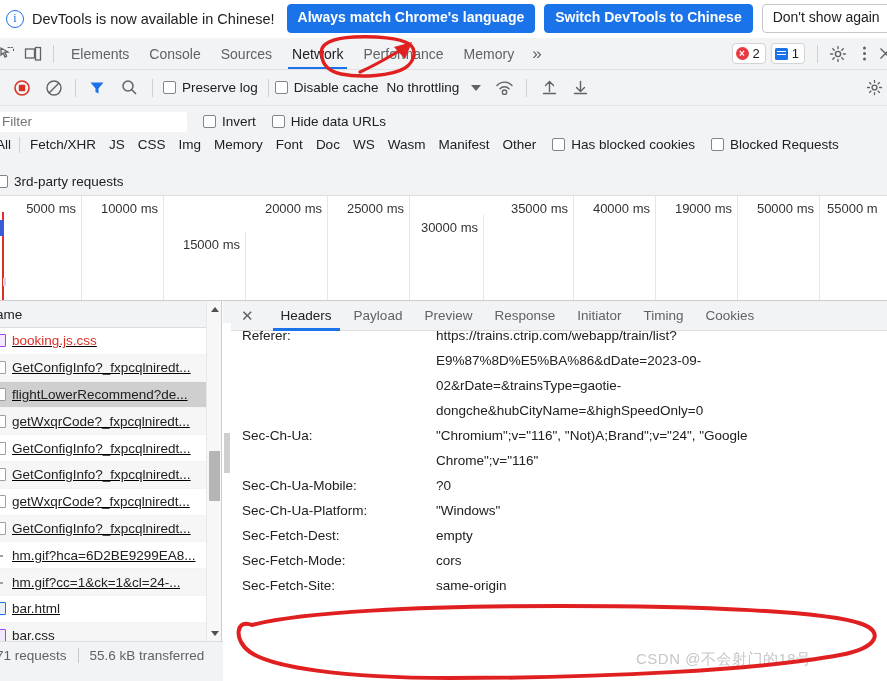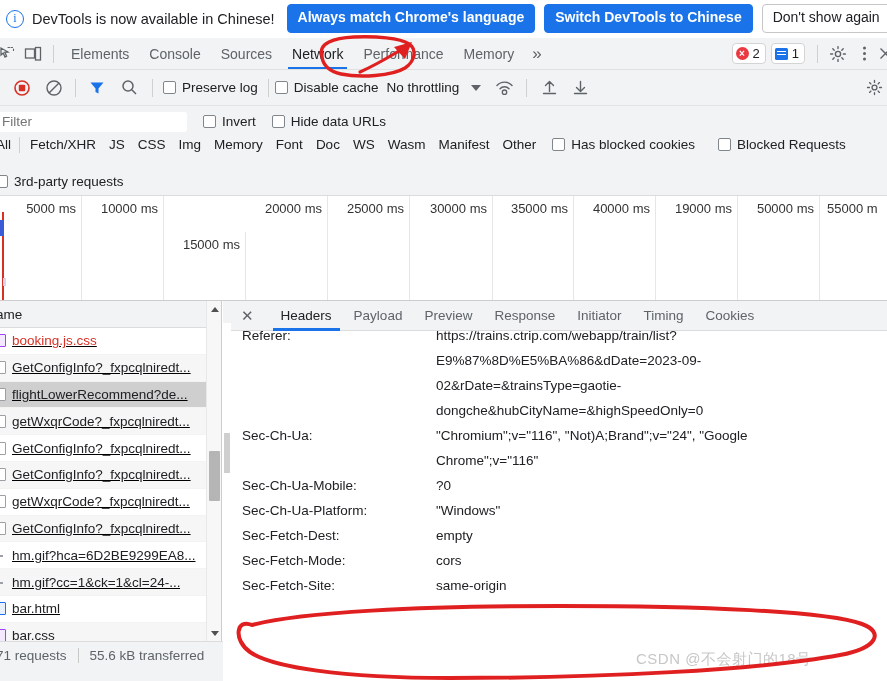--- a/index.html
+++ b/index.html
@@ -408,21 +408,21 @@
     <div class="type-chip">Font</div>
     <div class="type-chip">Doc</div>
     <div class="type-chip">WS</div>
     <div class="type-chip">Wasm</div>
     <div class="type-chip">Manifest</div>
     <div class="type-chip">Other</div>
     <label class="cbx-label" style="margin-left:3px;">
       <span class="cbx"></span>
       <span>Has blocked cookies</span>
     </label>
-    <label class="cbx-label" style="margin-left:9px;margin-right:0;">
+    <label class="cbx-label" style="margin-left:2px;margin-right:0;">
       <span class="cbx"></span>
       <span>Blocked Requests</span>
     </label>
   </div>
 
   <div class="thirdrow">
     <label class="cbx-label">
       <span class="cbx"></span>
       <span>3rd-party requests</span>
     </label>
@@ -440,21 +440,21 @@
       </div>
     <div class="tl-cell" style="left:164px;width:82px;margin-top:36px;">
         <span class="tl-label">15000 ms</span>
       </div>
     <div class="tl-cell" style="left:246px;width:82px;">
         <span class="tl-label">20000 ms</span>
       </div>
     <div class="tl-cell" style="left:328px;width:82px;">
         <span class="tl-label">25000 ms</span>
       </div>
-    <div class="tl-cell" style="left:411px;width:82px;">
+    <div class="tl-cell" style="left:402px;width:82px;margin-top:19px;">
         <span class="tl-label">30000 ms</span>
       </div>
     <div class="tl-cell" style="left:492px;width:82px;">
         <span class="tl-label">35000 ms</span>
       </div>
     <div class="tl-cell" style="left:574px;width:82px;">
         <span class="tl-label">40000 ms</span>
       </div>
     <div class="tl-cell" style="left:656px;width:82px;">
         <span class="tl-label">19000 ms</span>

